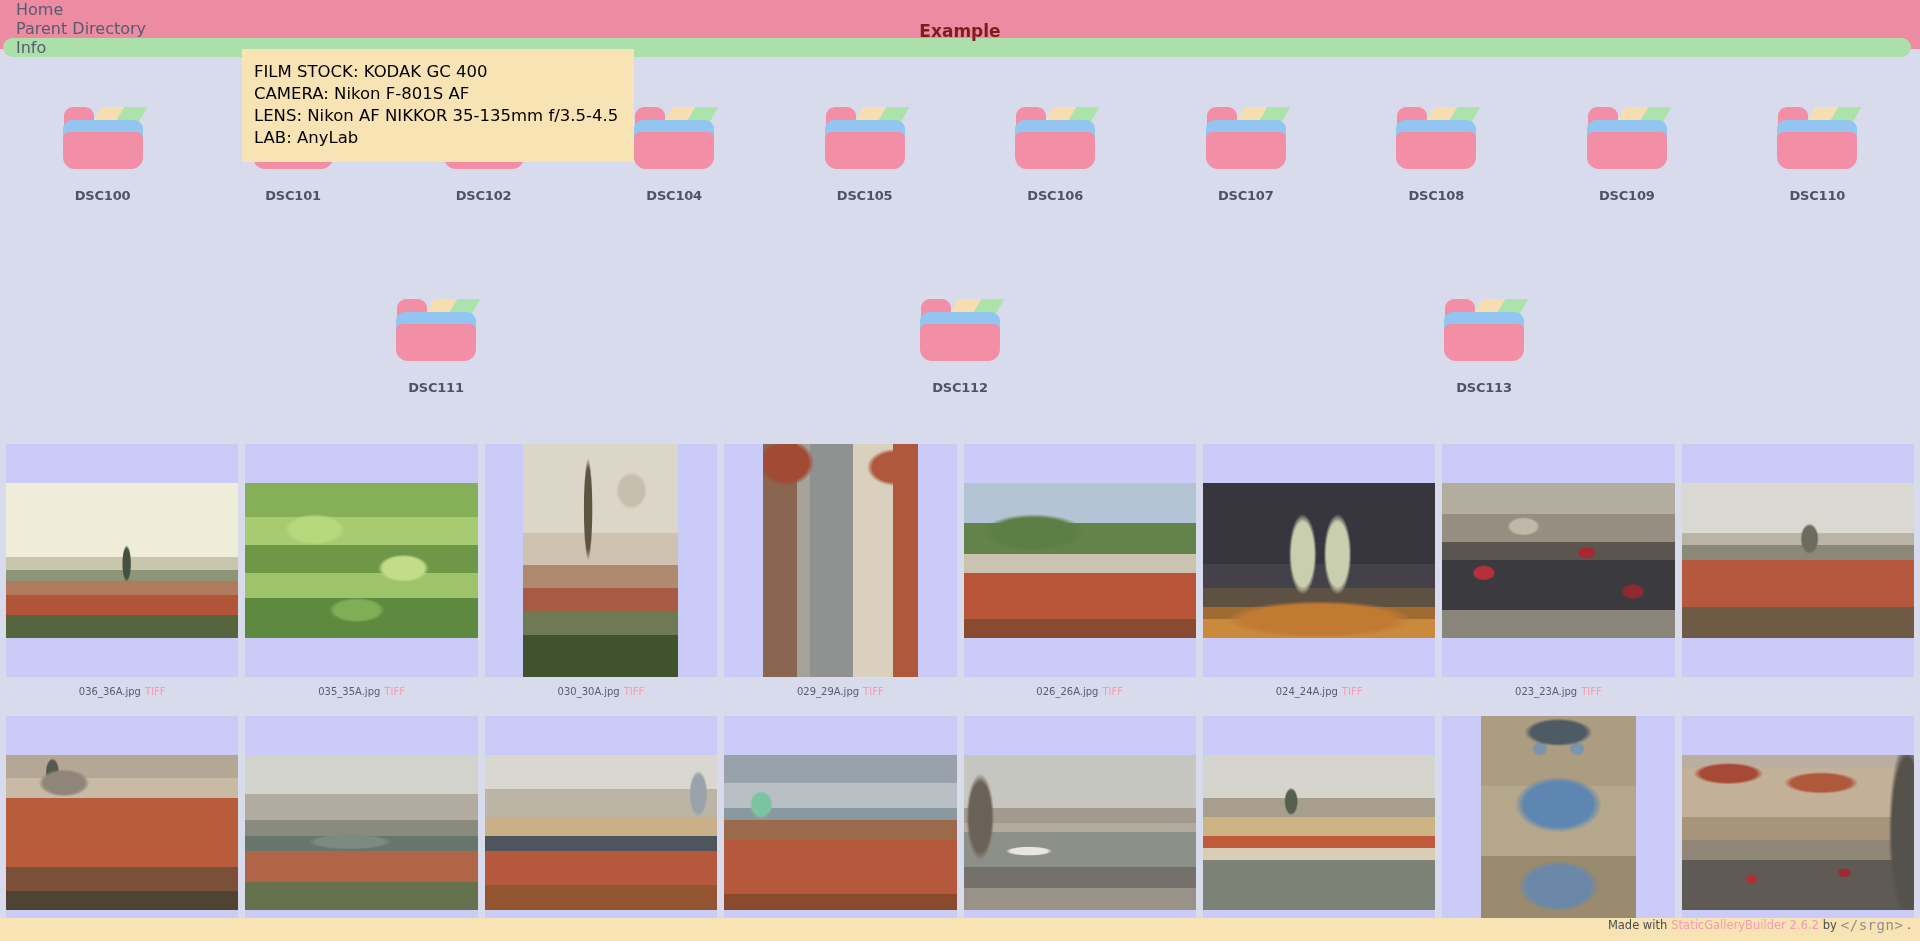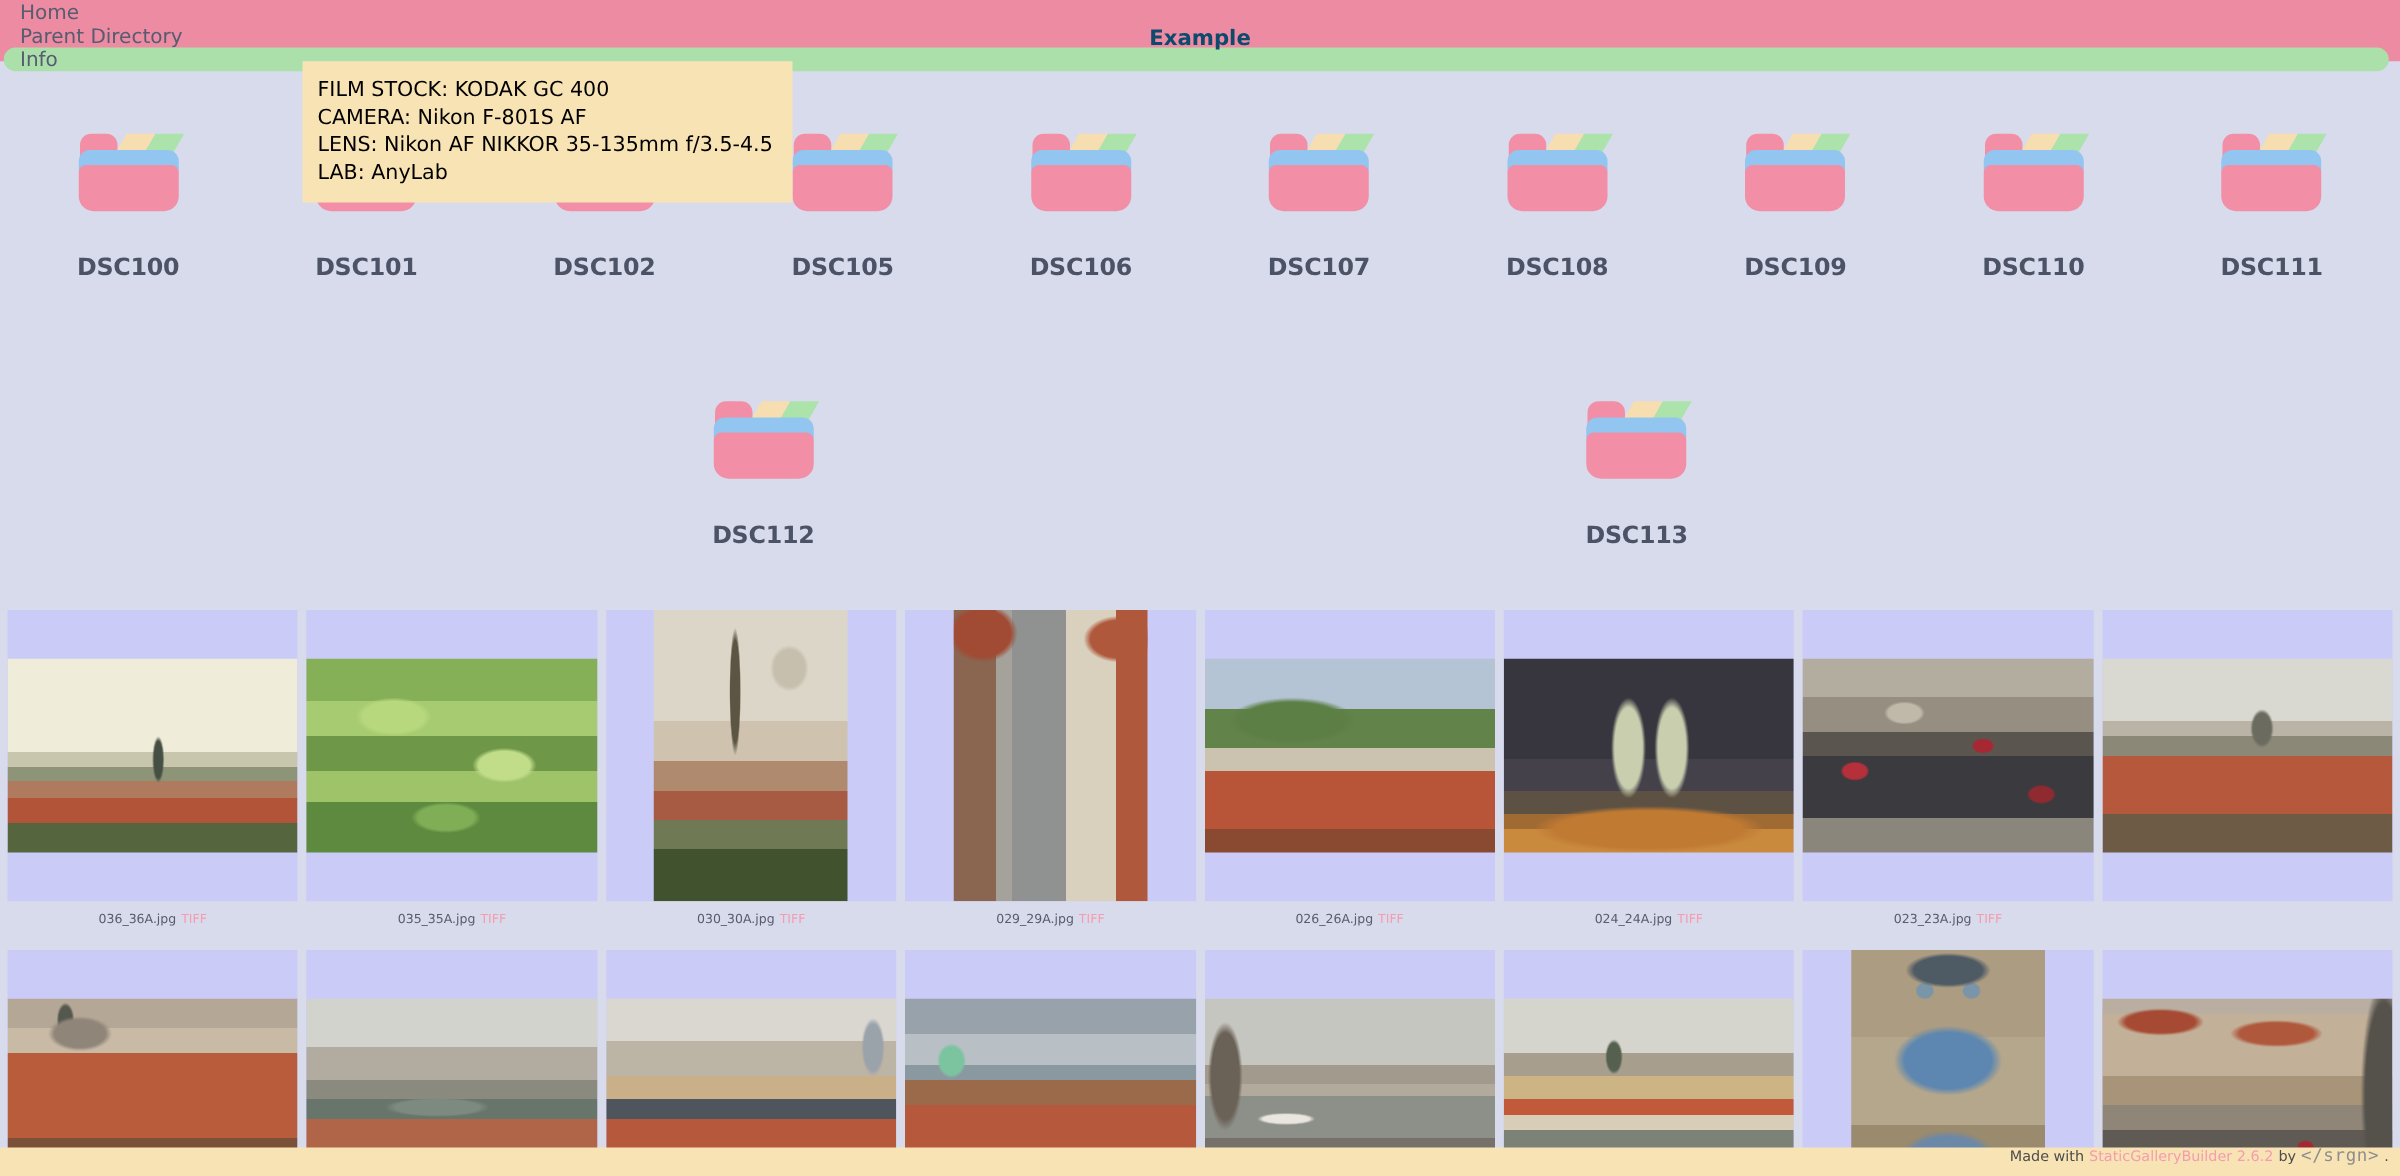--- a/index.html
+++ b/index.html
@@ -18,21 +18,21 @@
     position:relative; z-index:40;flex-direction:column;
   }
   .nav-item {
     display:flex; align-items:center; padding:0 13px; margin-right:9px;
     font-size:16px; color:var(--slate,#575c70); text-decoration:none; cursor:pointer;
   }
   .nav-item.active { background:var(--tab-green,#abe0ab);border-radius:22px; }
   .nav-title {
     position:absolute; left:0; right:0; top:0; height:61px;
     display:flex; align-items:center; justify-content:center;
-    font-weight:bold; font-size:17px; color:#0c4a6e; pointer-events:none;
+    font-weight:bold; font-size:17px; color:#7f1d1d; pointer-events:none;
   }
 
   
   .info-popup {
     position:absolute; left:242px; top:49px; z-index:60;
     background:var(--cream,#f8e3b4); padding:12px 12px 13px 12px;
     font-size:16.5px; line-height:1.33; color:#000000; white-space:nowrap;
     min-width:392px;
   }
 
@@ -45,21 +45,21 @@
     width:176px; display:flex; flex-direction:column; align-items:center;
     text-decoration:none; color:inherit; cursor:pointer;
   }
   .folder-ico { position:relative; width:80px; height:64px; }
   .f-tab  { position:absolute; left:1px;  top:2px;  width:30px; height:22px; background:var(--folder-pink,#f28ea6); border-radius:9px 9px 0 0; }
   .f-y    { position:absolute; left:32px; top:2px;  width:23px; height:22px; background:var(--folder-yellow,#f6deb0); transform:skewX(-30deg); }
   .f-g    { position:absolute; left:55px; top:2px;  width:23px; height:22px; background:var(--folder-green,#abe3ab); transform:skewX(-30deg); }
   .f-band { position:absolute; left:0;    top:15px; width:80px; height:24px; background:var(--folder-blue,#92c6f0); border-radius:9px; }
   .f-body { position:absolute; left:0;    top:27px; width:80px; height:37px; background:var(--folder-pink,#f28ea6); border-radius:6px 6px 12px 12px; }
   .folder-label {
-    margin-top:34px; font-size:19px; font-weight:bold; color:#4d5367; letter-spacing:-0.2px;
+    margin-top:19px; font-size:13px; font-weight:bold; color:#4d5367; letter-spacing:-0.2px;
   }
 
   
   .gallery {
     margin:0 6px; display:grid; grid-template-columns:repeat(8,1fr); column-gap:7px;
   }
   .g-cell {
     height:233px; background:var(--cell-bg,#cbcbf8);
     display:flex; align-items:center; justify-content:center; overflow:hidden;
   }
@@ -130,20 +130,30 @@
       <span class="f-tab"></span>
       <span class="f-y"></span>
       <span class="f-g"></span>
       <span class="f-band"></span>
       <span class="f-body"></span>
     </span>
     <span class="folder-label">DSC102</span>
   </a>
 
 
+  <a class="folder-item">
+    <span class="folder-ico">
+      <span class="f-tab"></span>
+      <span class="f-y"></span>
+      <span class="f-g"></span>
+      <span class="f-band"></span>
+      <span class="f-body"></span>
+    </span>
+    <span class="folder-label">DSC104</span>
+  </a>
 
   <a class="folder-item">
     <span class="folder-ico">
       <span class="f-tab"></span>
       <span class="f-y"></span>
       <span class="f-g"></span>
       <span class="f-band"></span>
       <span class="f-body"></span>
     </span>
     <span class="folder-label">DSC105</span>

